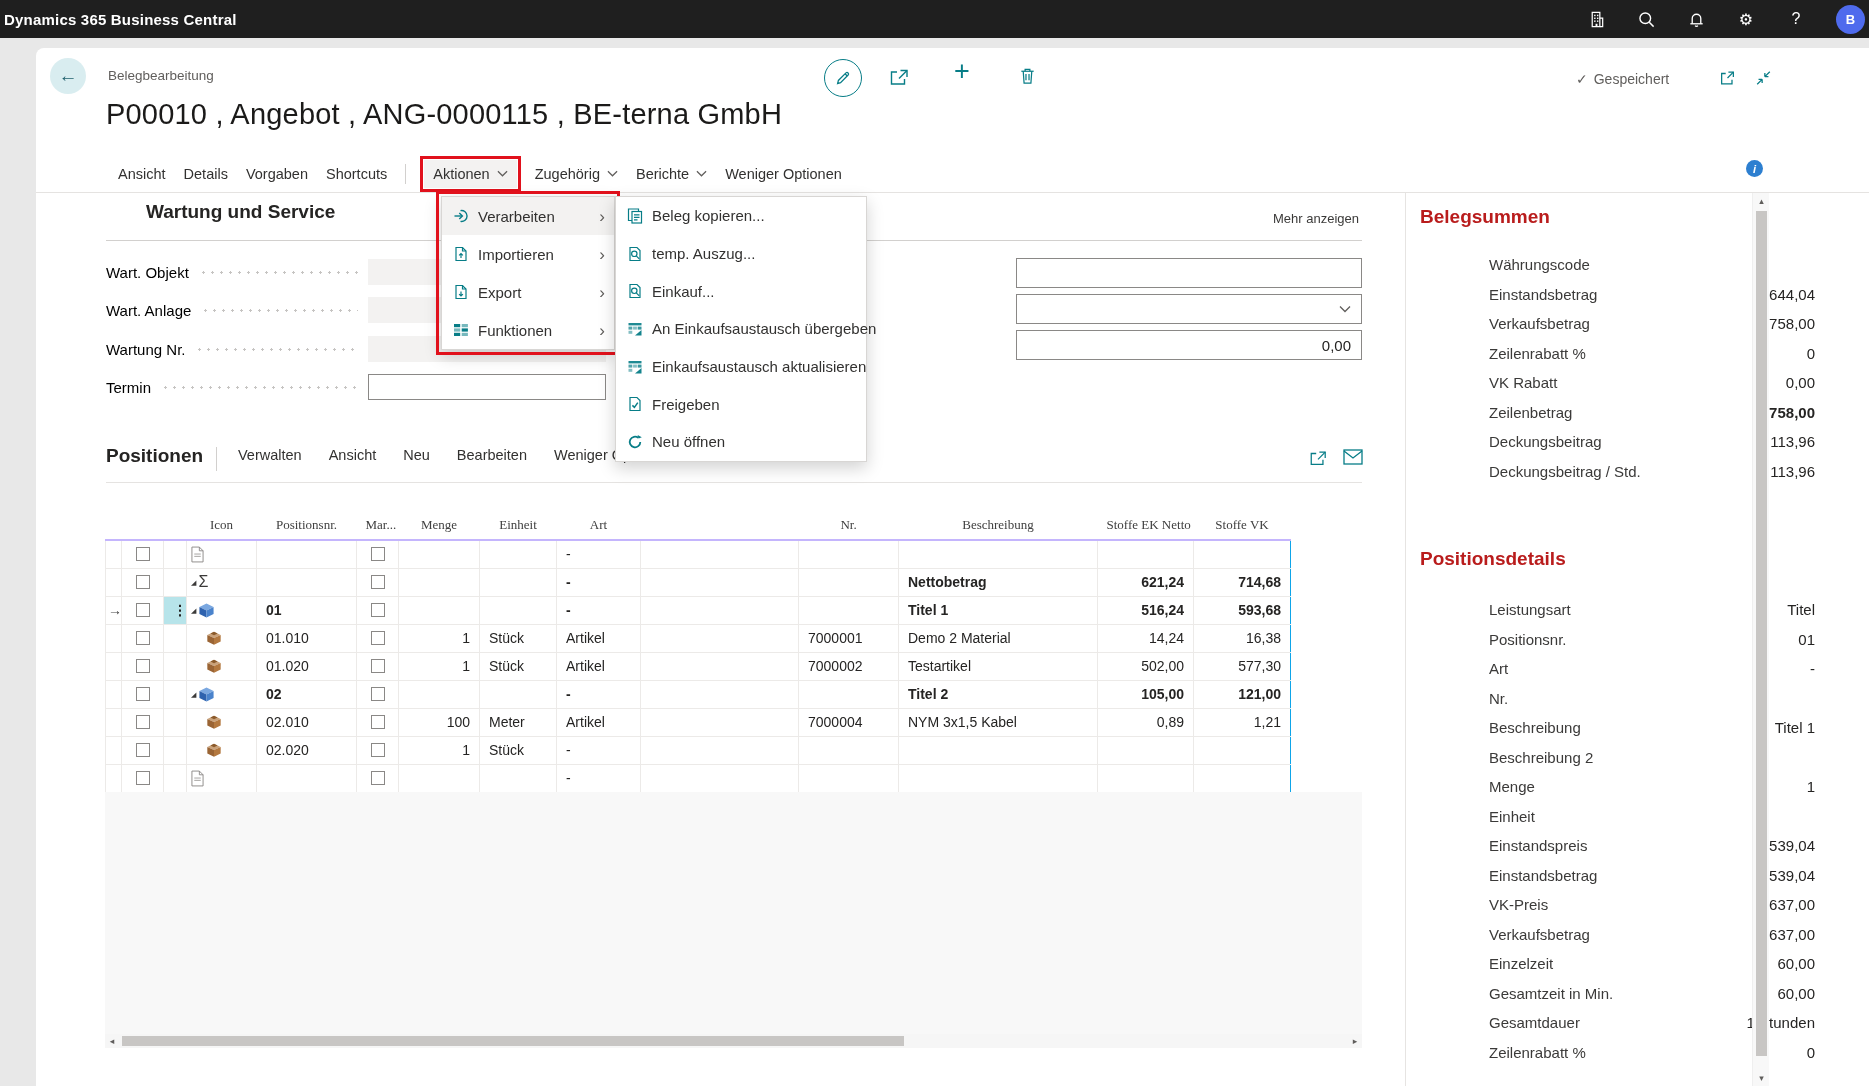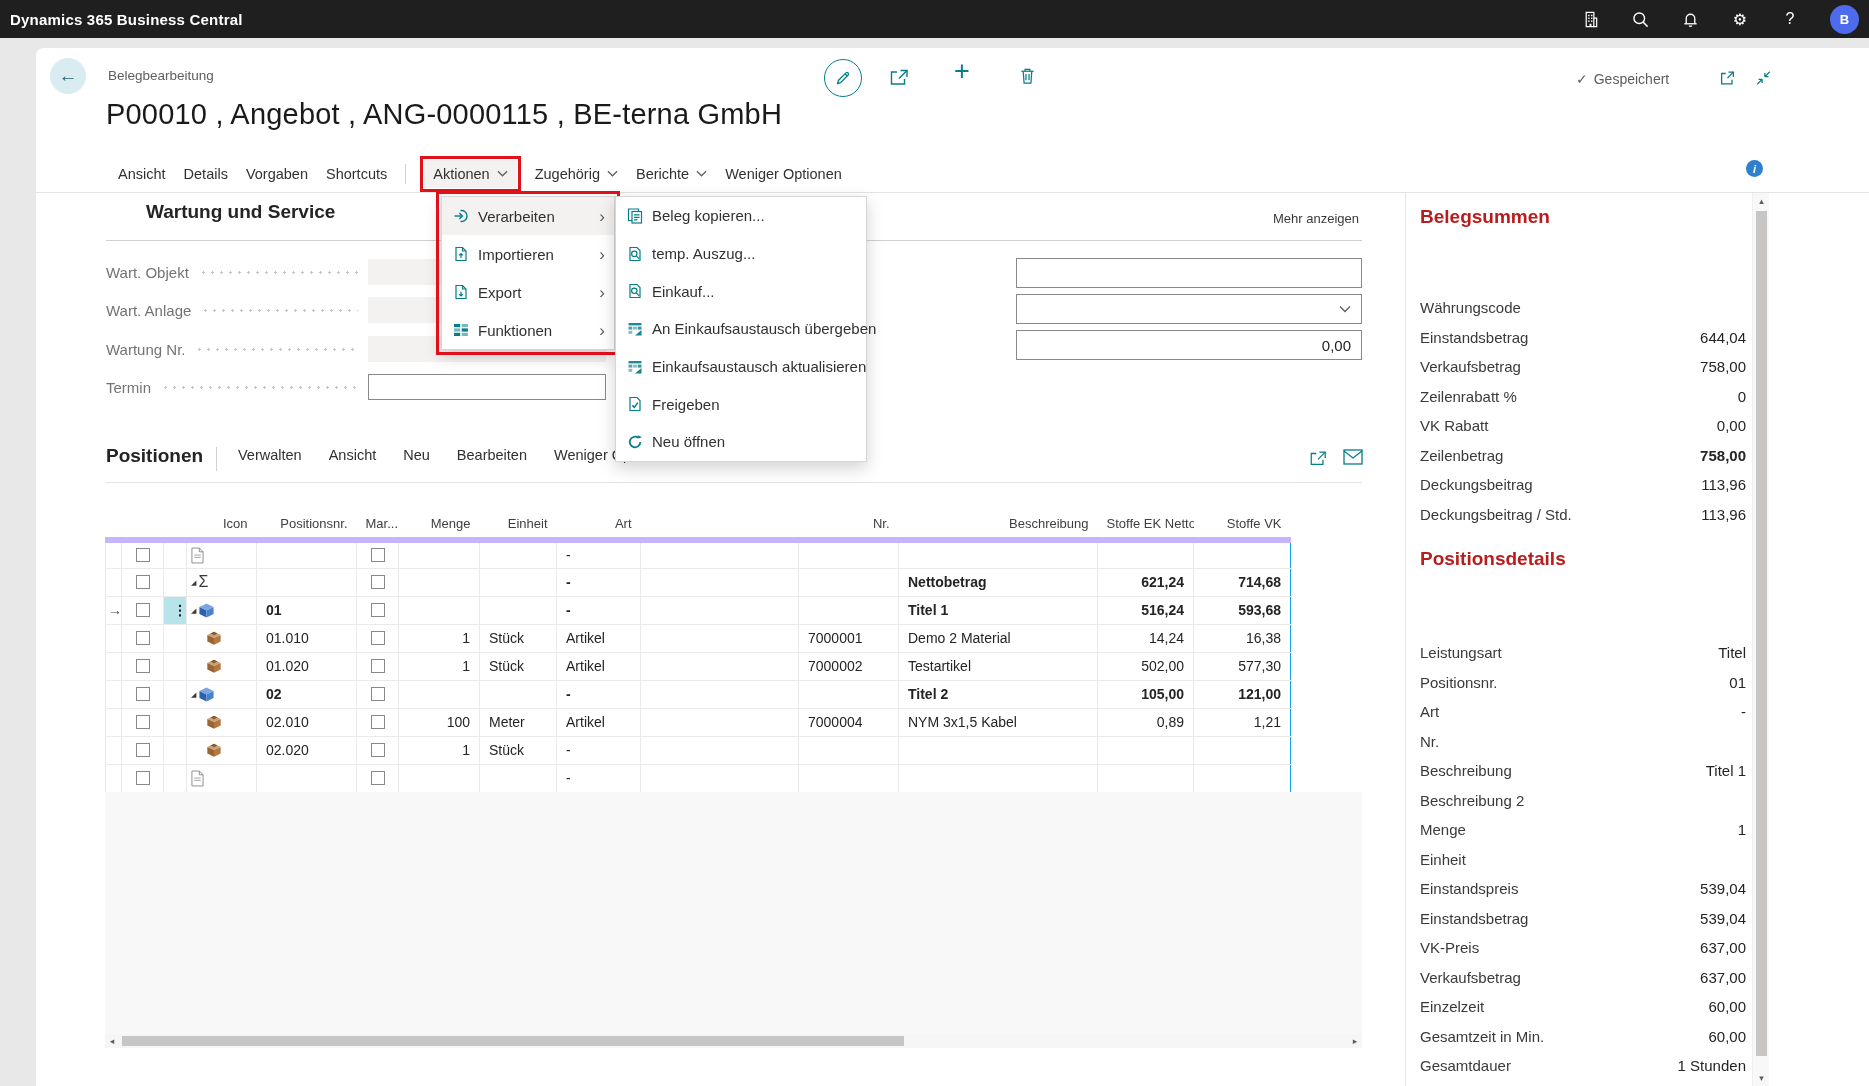--- a/index.html
+++ b/index.html
@@ -11,21 +11,21 @@
     color: #323130;
     position: relative;
     font-size: 14px;
   }
   svg { display: block; }
 
   
   .topbar {
     position: absolute; left: 0; top: 0; width: 1869px; height: 38px;
     background: #1f1f1f; color: #fff;
-    display: flex; align-items: center; padding: 0 10px; z-index: 100;
+    display: flex; align-items: center; padding: 0 4px; z-index: 100;
   }
   .tb-title { font-size: 15px; font-weight: bold; letter-spacing: .2px; }
   .tb-icons { margin-left: auto; display: flex; align-items: center; gap: 30px; }
   .tbi { width: 20px; height: 20px; display: flex; align-items: center; justify-content: center; cursor: pointer; color:#fff; }
   .tbi.txt { font-size: 16px; }
   .avatar {
     width: 29px; height: 29px; border-radius: 50%; background: #4f6bed;
     color: #fff; font-size: 13px; font-weight: bold;
     display: flex; align-items: center; justify-content: center; cursor: pointer;
   }
@@ -75,21 +75,21 @@
     background: #2d7fd0; color: #fff; font-size: 11px; font-style: italic; font-weight: bold;
     display: flex; align-items: center; justify-content: center; cursor: pointer;
   }
 
   
   .sec-title { position: absolute; font-size: 19px; font-weight: 600; color: #252423; }
   .wt-title { left: 70px; top: 153px; margin-left: 40px; }
   .mehr { position: absolute; left: 1237px; top: 163px; font-size: 13px; color: #3b3a39; cursor: pointer; }
   .wt-line { position: absolute; left: 70px; top: 192px; width: 1256px; height: 1px; background: #d2d0ce; }
   .frow { position: absolute; left: 70px; width: 500px; height: 26px; display: flex; align-items: center; }
-  .frow .flabel { font-size: 15px; color: #737373; white-space: nowrap; }
+  .frow .flabel { font-size: 15px; color: #000000; white-space: nowrap; }
   .leader { flex: 1; height: 3px; margin: 0 10px;
     background-image: radial-gradient(circle, #c6c4c2 1.1px, transparent 1.4px);
     background-size: 9px 3px; background-position: left center; background-repeat: repeat-x; }
   .fbox { width: 238px; height: 26px; flex: none; }
   .fbox.dis { background: #f3f2f1; }
   .fbox.edit { background: #fff; border: 1px solid #8a8886; }
   .rfield { position: absolute; left: 980px; width: 346px; height: 30px; background: #fff; border: 1px solid #8a8886;
     display: flex; align-items: center; }
   .rfield .val { margin-left: auto; padding-right: 10px; font-size: 15px; color: #252423; }
   .rfield .dd { margin-left: auto; padding-right: 10px; }
@@ -109,22 +109,22 @@
   
   .pos-title { left: 70px; top: 397px; }
   .pos-div { position: absolute; left: 180px; top: 399px; width: 1px; height: 24px; background: #d2d0ce; }
   .pos-toolbar { position: absolute; left: 202px; top: 399px; height: 26px; display: flex; gap: 27px; font-size: 14.5px; color: #323130; }
   .pos-icons { position: absolute; left: 1272px; top: 401px; display: flex; gap: 15px; }
   .pos-line { position: absolute; left: 70px; top: 434px; width: 1256px; height: 1px; background: #e5e3e1; }
 
   
   .tblwrap { position: absolute; left: 69px; top: 462px; }
   table.tbl { border-collapse: collapse; table-layout: fixed; width: 1185px; font-size: 14px; color: #252423; }
-  .tbl th { height: 30px; font-weight: 400; font-size: 13px; color: #404040; text-align: right;
-    padding: 0 9px; border-bottom: 6px solid #c4b5fd; white-space: nowrap; overflow: hidden; }
+  .tbl th { height: 30px; font-weight: 400; font-size: 13px; color: #404040; text-align: center;
+    padding: 0 9px; border-bottom: 2px solid #c4b5fd; white-space: nowrap; overflow: hidden; font-family: Liberation Serif, serif; }
   .tbl td { height: 28px; padding: 0 9px; border-bottom: 1px solid #eceae8; border-right: 1px solid #eceae8;
     white-space: nowrap; overflow: hidden; }
   .tbl td:first-child { border-left: 1px solid #eceae8; }
   .tbl tr td:last-child { border-right: 1px solid #0ea5e9; }
   .num { text-align: right; }
   .b { font-weight: 700; }
   .cb { width: 14px; height: 14px; border: 1px solid #8a8886; background: #fff; margin: 0 auto; }
   .dotscell { background: #b7e4ea; text-align: center; color: #252423; font-weight: bold; }
   .selarrow { text-align: center; color: #444; padding: 0 2px !important; }
   .iconcell { padding: 0 2px 0 4px !important; }
@@ -143,21 +143,21 @@
   .hs-right { position: absolute; right: 0; }
   .vscroll { position: absolute; left: 1716px; top: 145px; width: 17px; height: 893px; background: #f8f8f8; border-left: 1px solid #efefef; }
   .vs-arrow { position: absolute; left: 0; width: 17px; text-align: center; font-size: 9px; color: #605e5c; cursor: pointer; }
   .vs-up { top: 3px; } .vs-down { bottom: 3px; }
   .vs-thumb { position: absolute; left: 3px; top: 18px; width: 11px; height: 845px; background: #c8c6c4; cursor: pointer; }
 
   
   .rdiv { position: absolute; left: 1369px; top: 145px; width: 1px; height: 893px; background: #e6e4e2; }
   .fact-title { position: absolute; left: 1384px; font-size: 19px; font-weight: 600; color: #b91c1c; cursor: pointer; }
   .bs-title { top: 158px; } .pd-title { top: 500px; }
-  .plist { position: absolute; left: 1384px; width: 326px; margin-top: 43px; }
+  .plist { position: absolute; left: 1453px; width: 326px; }
   .bs-list { top: 202px; } .pd-list { top: 547px; }
   .prow { height: 29.5px; display: flex; align-items: center; justify-content: space-between; }
   .prow .pl { font-size: 15px; color: #3b3a39; white-space: nowrap; }
   .prow .pv { font-size: 15px; color: #252423; white-space: nowrap; }
   .prow .pv.b { font-weight: 700; }
 </style>
 </head>
 <body>
 
 <div class="topbar">

